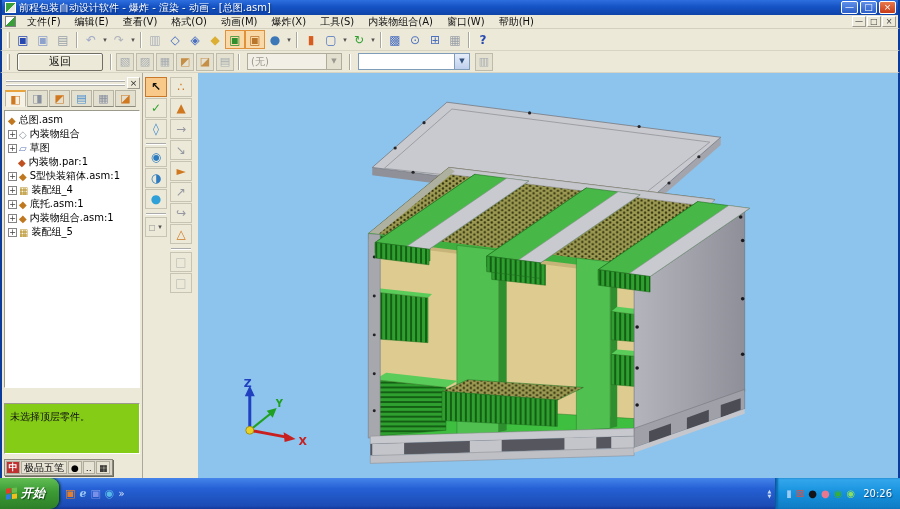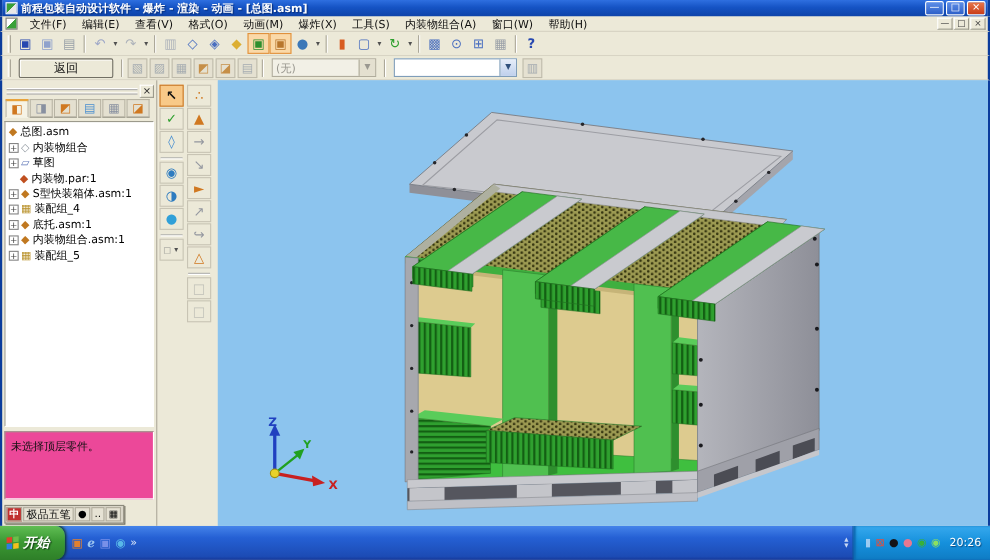--- a/index.html
+++ b/index.html
@@ -4,21 +4,21 @@
 <style>
   html,body{margin:0;padding:0;background:#000;}
   *{box-sizing:border-box;font-family:"DejaVu Sans","Liberation Sans",sans-serif;}
   .app{width:900px;height:509px;display:flex;flex-direction:column;overflow:hidden;position:relative;background:#ECE9D8;}
 
   
   .titlebar{height:15px;display:flex;align-items:center;padding:0 2px;
     background:linear-gradient(180deg,#2E6FE0 0%,#1553C4 45%,#0E43A8 100%);
     border-left:2px solid #0B3C9C;border-right:2px solid #0B3C9C;}
   .appicon{width:11px;height:11px;margin:0 3px 0 1px;background:linear-gradient(135deg,#39A039 50%,#E8E8E8 50%);border:1px solid #fff;}
-  .ttext{color:#fff;font-size:10px;font-weight:bold;white-space:nowrap;overflow:hidden;flex:1;text-shadow:1px 1px 1px #08307C;}
+  .ttext{color:#fff;font-size:10px;font-weight:normal;white-space:nowrap;overflow:hidden;flex:1;text-shadow:1px 1px 1px #08307C;}
   .wbtn{width:17px;height:13px;margin-left:2px;border:1px solid #fff;border-radius:2px;color:#fff;font-size:9px;line-height:11px;text-align:center;
     background:linear-gradient(180deg,#5F8FE8,#2C5FC8);}
   .wbtn.close{background:linear-gradient(180deg,#E8784C,#C83C18);}
 
   
   .menubar{height:14px;display:flex;align-items:center;background:#ECE9D8;border-left:2px solid #0B3C9C;border-right:2px solid #0B3C9C;border-bottom:1px solid #D4D0C0;}
   .docicon{width:11px;height:11px;margin:0 4px 0 3px;background:linear-gradient(135deg,#fff 45%,#39A039 45%);border:1px solid #808080;}
   .menu-item{font-size:10px;color:#101010;padding:0 7px;white-space:nowrap;}
   .mdi{margin-left:auto;display:flex;gap:1px;padding-right:2px;}
   .mdibtn{width:14px;height:11px;font-size:8px;line-height:10px;text-align:center;color:#404040;background:#ECE9D8;border:1px solid #fff;border-right-color:#9C9A8C;border-bottom-color:#9C9A8C;}
@@ -62,21 +62,21 @@
   .ebtab.active{background:#F6F3E6;border-top:2px solid #E8A33C;border-bottom:1px solid #F6F3E6;}
   .t0{color:#D07820}.t1{color:#8890A0}.t2{color:#D07820}.t3{color:#4A8FD0}.t4{color:#8890A0}.t5{color:#D07820}
   .treebox{height:278px;margin-top:2px;background:#fff;border:1px solid #9C9A8C;border-right-color:#fff;border-bottom-color:#fff;overflow:hidden;padding:2px 0 0 3px;}
   .trow{display:flex;align-items:center;height:14px;font-size:10px;white-space:nowrap;}
   .indent{width:10px;}
   .plusbox{width:9px;height:9px;border:1px solid #848484;background:#fff;font-size:8px;line-height:7px;text-align:center;color:#404040;margin-right:2px;flex:none;}
   .ticon{font-size:10px;margin-right:3px;flex:none;font-style:normal;}
   .r0{color:#C07820}.r1{color:#9098A0}.r2{color:#6078B8}.r3{color:#C05020}.r4{color:#C07820}
   .r5{color:#B89028}.r6{color:#C07820}.r7{color:#C07820}.r8{color:#B89028}
   .tlabel{color:#000;}
-  .msgbox{flex:1;margin:4px 0 24px 0;background:#ec4899;border:1px solid #9C9A8C;border-right-color:#fff;border-bottom-color:#fff;font-size:10px;color:#101010;padding:6px 5px;}
+  .msgbox{flex:1;margin:15px 0 24px 0;background:#84cc16;border:1px solid #9C9A8C;border-right-color:#fff;border-bottom-color:#fff;font-size:10px;color:#101010;padding:6px 5px;}
 
   
   .toolstrip{width:55px;display:flex;gap:3px;padding:4px 1px 0 2px;}
   .vcol{display:flex;flex-direction:column;align-items:center;}
   .vbtn{width:22px;height:20px;display:flex;align-items:center;justify-content:center;border:1px solid #C8C4B4;background:#ECE9D8;margin-bottom:1px;}
   .vbtn i{font-style:normal;font-size:12px;}
   .vbtn.active{background:#F8C988;border:1px solid #C87828;}
   .vsep{height:5px;width:20px;border-bottom:2px groove #fff;margin-bottom:2px;}
   .v0{color:#101010;font-weight:bold}.v1{color:#2FA02F}.v2{color:#4A8FD0}.v3{color:#2E7CC0}.v4{color:#2E7CC0}.v5{color:#30A0D8}.v6{color:#B0B0A8;font-size:9px}
   .w0{color:#D07820}.wv1{color:#D07820}.wv2{color:#9598A0}.wv3{color:#9598A0}.wv4{color:#D07820}

